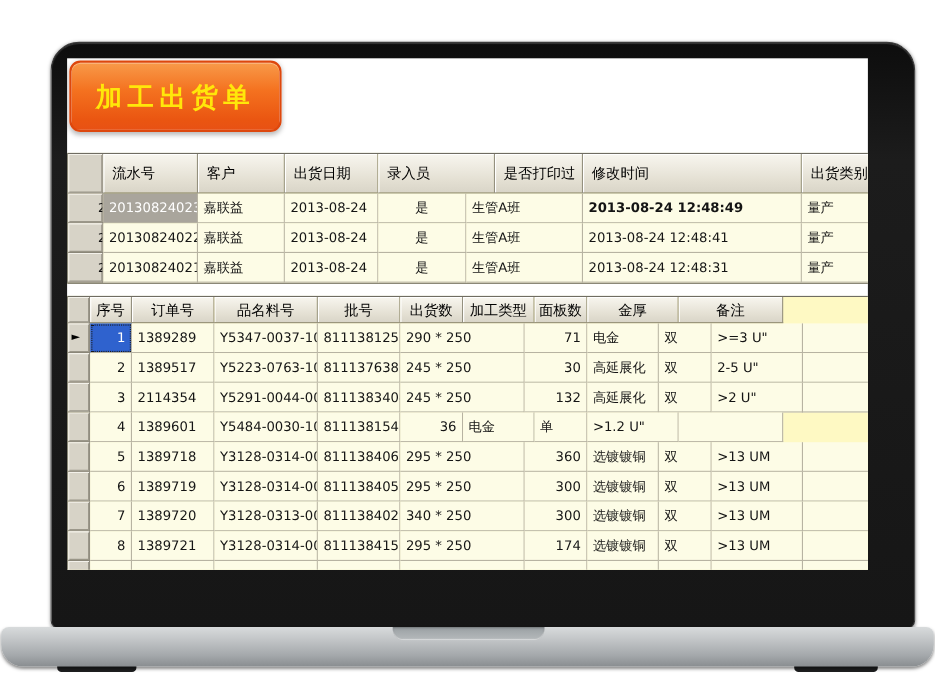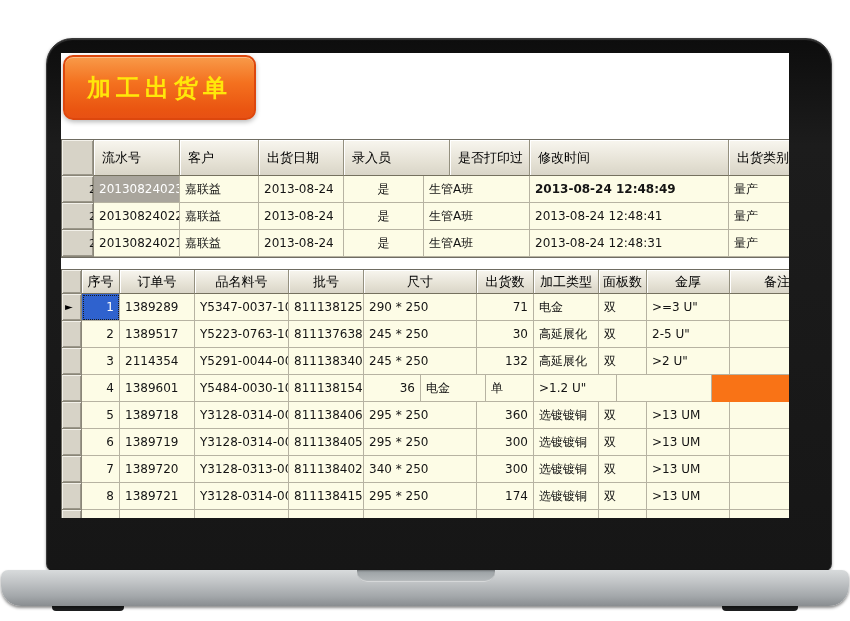--- a/index.html
+++ b/index.html
@@ -25,21 +25,21 @@
 
   
   .title-btn{position:absolute;left:2px;top:2px;width:193px;height:65px;
     background:linear-gradient(180deg,#f89a49 0%,#f4711f 42%,#ea5511 86%,#e85114 100%);
     border:2px solid #dd470d;border-radius:10px;
     color:#ffe70a;font-size:24px;font-weight:bold;letter-spacing:5px;
     font-family:inherit;cursor:pointer;
     box-shadow:0 2px 5px rgba(0,0,0,.28), inset 0 1px 0 rgba(255,255,255,.35);}
 
   
-  .grid{position:absolute;background:#f97316;border:1px solid #6f6c62;}
+  .grid{position:absolute;background:#fef9c3;border:1px solid #6f6c62;}
   .grid-orders{left:0;top:86px;width:764px;}
   .grid-details{left:0;top:216px;width:765px;}
   .g-row{display:flex;}
   .g-cell{box-sizing:border-box;flex:0 0 auto;display:flex;align-items:center;
     padding:0 5px;font-size:12px;color:#141414;white-space:nowrap;overflow:hidden;
     border-right:1px solid #b7b3a2;border-bottom:1px solid #b7b3a2;}
   .g-datacell{background:#fdfce6;}
   .g-headcell{background:linear-gradient(#f8f6ef,#e3dfd2 70%,#d9d5c8);
     border-right:1px solid #94907f;border-bottom:1px solid #75715f;
     box-shadow:inset 1px 1px 0 #ffffff;font-size:13px;color:#000;}
@@ -112,21 +112,20 @@
             <div class="g-cell g-datacell align-left" style="width: 95px;">量产</div>
           </div>
         </div>
       <div class="grid grid-details" id="details-table">
           <div class="g-row" style="height: 24px;">
             <div class="g-cell g-selcell" style="width: 20px;"></div>
             <div class="g-cell g-headcell head-center" style="width: 38px;">序号</div>
             <div class="g-cell g-headcell head-center" style="width: 75px;">订单号</div>
             <div class="g-cell g-headcell head-center" style="width: 94px;">品名料号</div>
             <div class="g-cell g-headcell head-center" style="width: 75px;">批号</div>
-            <div class="g-cell g-headcell head-center" style="width: 113px;">尺寸</div>
             <div class="g-cell g-headcell head-center" style="width: 57px;">出货数</div>
             <div class="g-cell g-headcell head-center" style="width: 65px;">加工类型</div>
             <div class="g-cell g-headcell head-center" style="width: 48px;">面板数</div>
             <div class="g-cell g-headcell head-center" style="width: 83px;">金厚</div>
             <div class="g-cell g-headcell head-center" style="width: 95px;">备注</div>
           </div>
           <div class="g-row" style="height: 27px;">
             <div class="g-cell g-selcell" style="width: 20px;">
               <span class="cur-arrow">►</span>
             </div>

